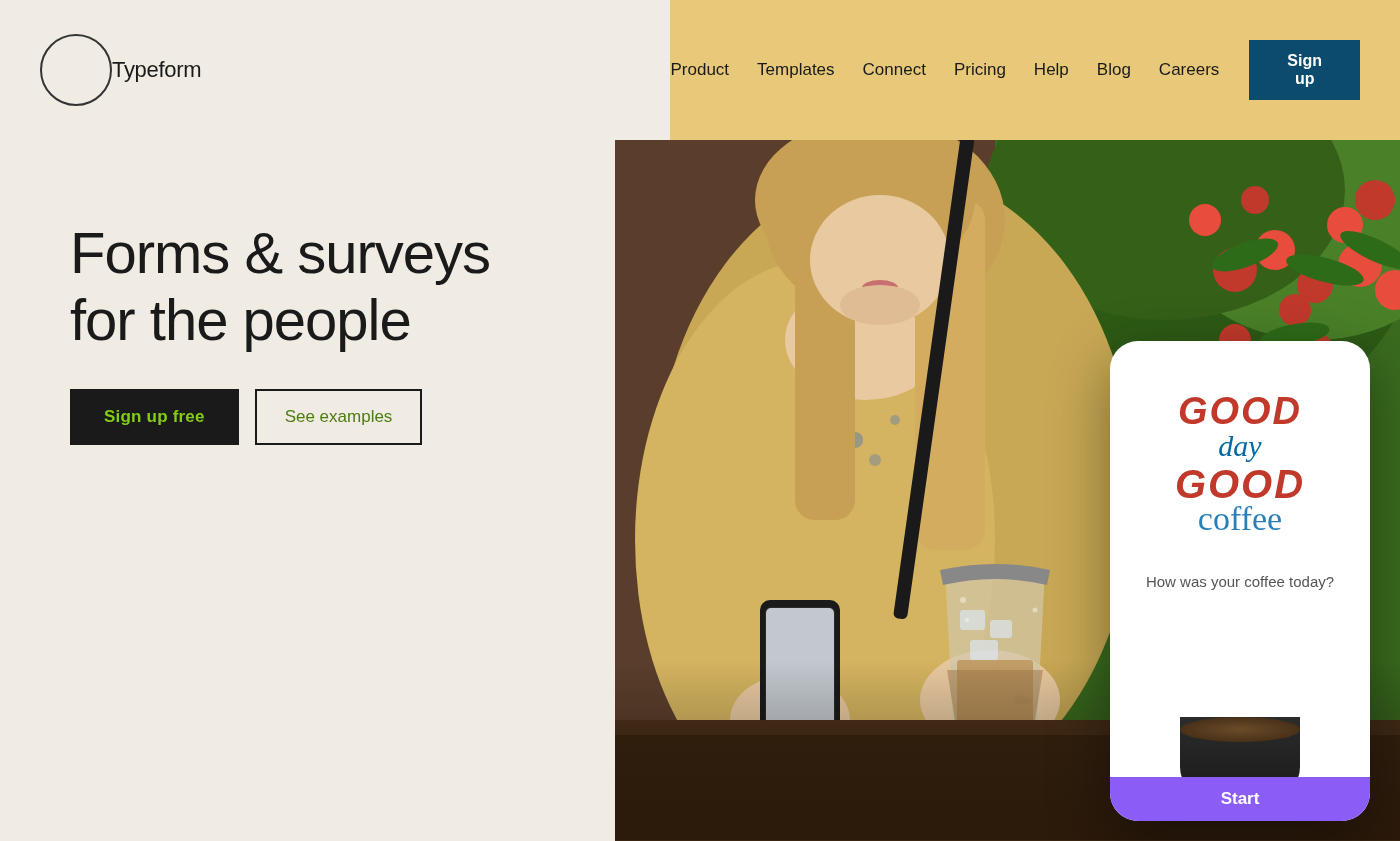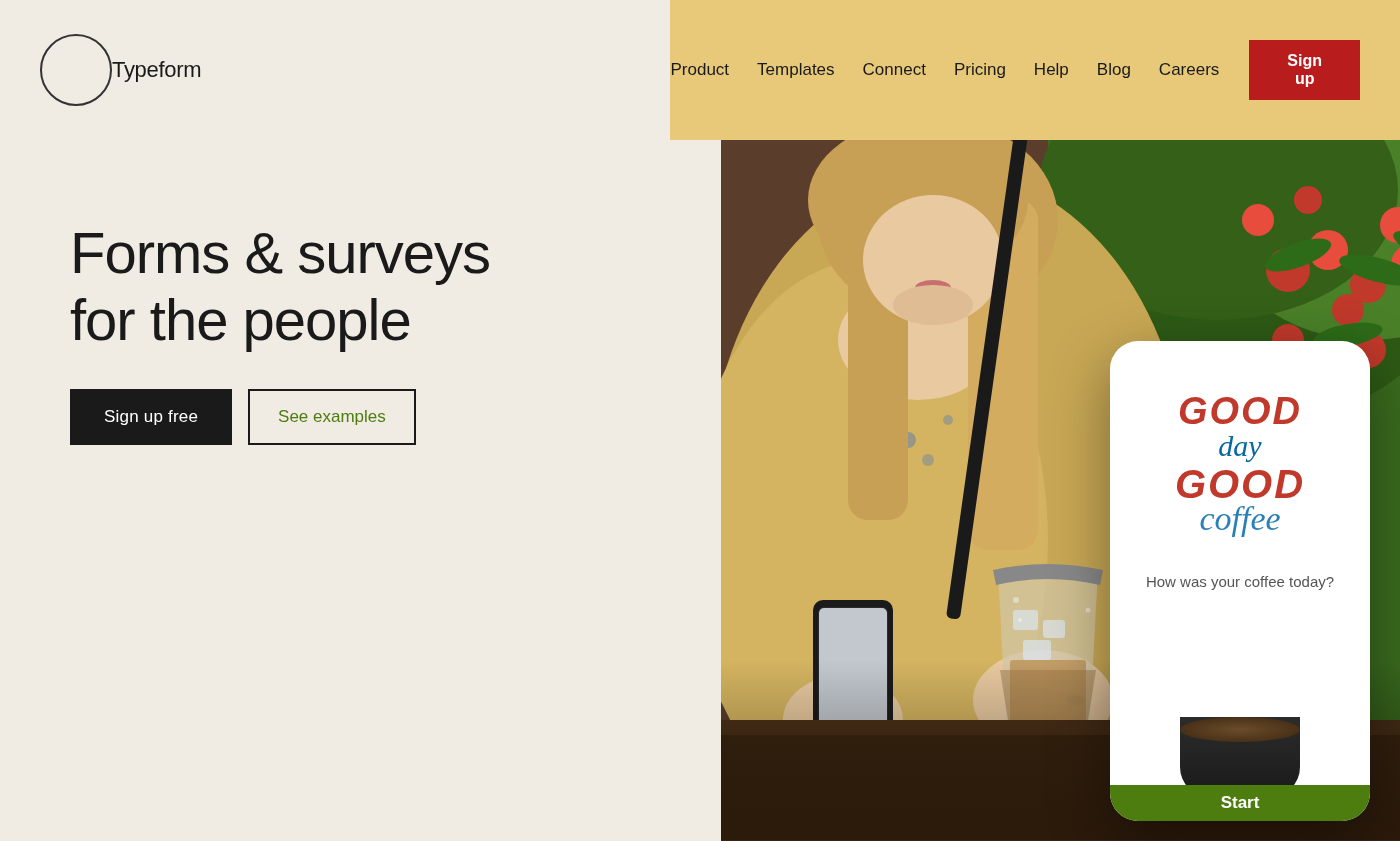--- a/index.html
+++ b/index.html
@@ -88,42 +88,42 @@
       border: 2px solid #1a1a1a;
       background: transparent;
       padding: 10px 24px;
       font-size: 16px;
       font-weight: 500;
       cursor: pointer;
       color: #1a1a1a;
     }
 
     .btn-signup-nav {
-      background-color: #b91c1c;
+      background-color: #0c4a6e;
       color: #fff;
       border: none;
       padding: 12px 38px;
       font-size: 16px;
       font-weight: 600;
       cursor: pointer;
     }
 
     
     .hero {
       position: absolute;
       top: 140px;
       left: 0;
       right: 0;
       bottom: 0;
       display: flex;
     }
 
     
     .hero-left {
-      width: 721px;
+      width: 615px;
       background-color: #f0ebe3;
       padding: 80px 60px 60px 70px;
       display: flex;
       flex-direction: column;
       justify-content: flex-start;
     }
 
     .hero-title {
       font-size: 58px;
       font-weight: 300;
@@ -142,25 +142,25 @@
     }
 
     .hero-buttons {
       display: flex;
       gap: 16px;
       align-items: center;
     }
 
     .btn-signup-hero {
       background-color: #1a1a1a;
-      color: #ffffff;
+      color: #84cc16;
       border: none;
       padding: 18px 34px;
       font-size: 17px;
-      font-weight: 400;
+      font-weight: 700;
       cursor: pointer;
       letter-spacing: 0.2px;
     }
 
     .btn-examples {
       background: transparent;
       color: #4d7c0f;
       border: 2px solid #1a1a1a;
       padding: 16px 28px;
       font-size: 17px;
@@ -251,21 +251,20 @@
       font-weight: 900;
       color: #c0392b;
       letter-spacing: 2px;
       font-style: italic;
     }
 
     .coffee-script {
       font-size: 34px;
       font-weight: 400;
       color: #2980b9;
-      font-style: italic;
       font-family: Georgia, serif;
       margin-top: -6px;
     }
 
     .how-was {
       font-size: 15px;
       color: #555;
       margin-top: 20px;
       margin-bottom: 12px;
     }
@@ -288,22 +287,22 @@
       height: 25px;
       background: radial-gradient(ellipse at center, #6b4c2a 0%, #3a2510 100%);
       border-radius: 50%;
     }
 
     .phone-start-btn {
       position: absolute;
       bottom: 0;
       left: 0;
       right: 0;
-      height: 36px;
-      background-color: #4d7c0f;
+      height: 44px;
+      background-color: #8b5cf6;
       color: #fff;
       font-size: 17px;
       font-weight: 600;
       display: flex;
       align-items: center;
       justify-content: center;
       cursor: pointer;
     }
 
     

